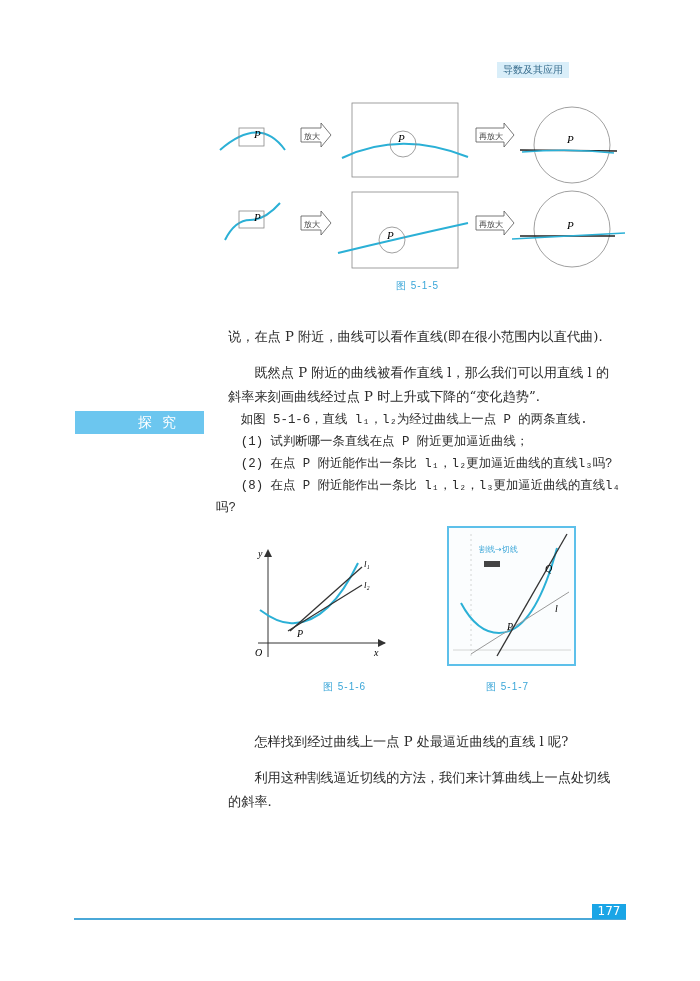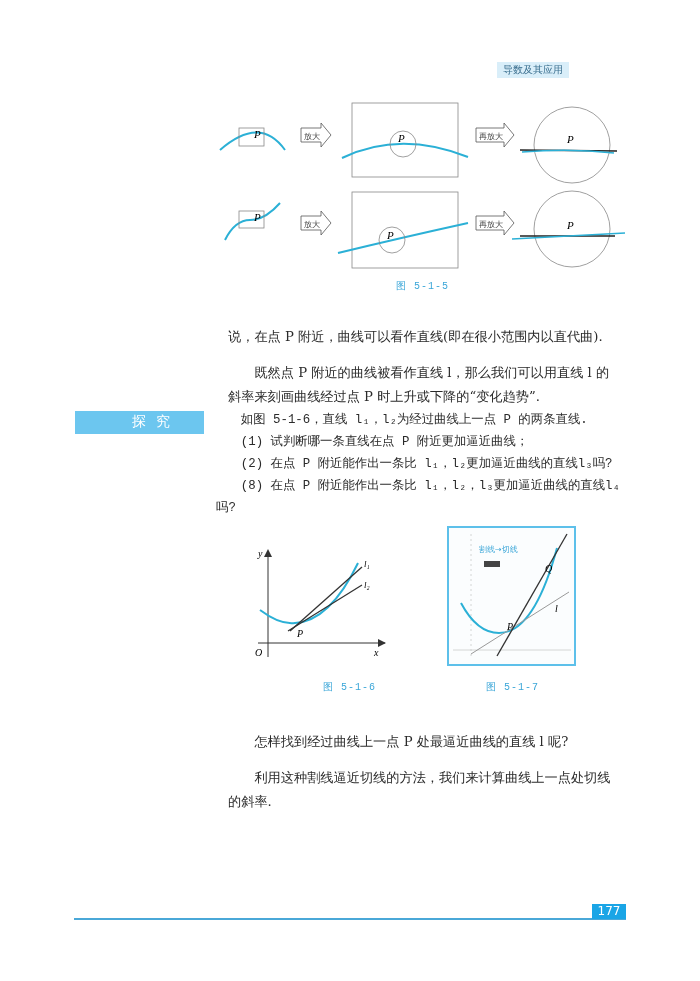--- a/index.html
+++ b/index.html
@@ -3,27 +3,27 @@
 <meta charset="utf-8">
 <style>
   html, body { margin: 0; padding: 0; }
   body { width: 700px; height: 981px; background: #ffffff; position: relative; overflow: hidden;
          font-family: "DejaVu Serif", "Liberation Serif", serif; color: #2a2a2a; }
   .abs { position: absolute; }
   .header { left: 497px; top: 62px; height: 16px; display: flex; align-items: stretch; font-family: "DejaVu Sans", sans-serif; font-size: 10px; }
   .header .book { background: #d9eef9; color: #3b6f8f; padding: 0 6px; line-height: 16px; }
   .header .chap { background: #6d28d9; color: #ffffff; padding: 0 10px; line-height: 16px; margin-left: 2px; margin-top: 40px; }
   .fig { left: 200px; top: 95px; }
-  .caption { font-family: Liberation Mono, monospace; font-size: 10px; color: #3aa6d8; letter-spacing: 1px; }
+  .caption { font-family: Liberation Sans, sans-serif; font-size: 10px; color: #3aa6d8; letter-spacing: 1px; }
   .para { left: 216px; width: 410px; font-size: 13.2px; line-height: 24px; }
   .para p { margin: 12px; }
   .indent { text-indent: 2em; }
   .hl { color: #1aa5e6; }
   .explore-tag { left: 75px; top: 411px; width: 129px; height: 23px; background: #6cc6ef; color: #ffffff;
-                 font-family: Liberation Mono, monospace; font-size: 14px; line-height: 23px; text-align: right; padding-right: 24px; box-sizing: border-box; letter-spacing: 10px; }
+                 font-family: Liberation Serif, serif; font-size: 14px; line-height: 23px; text-align: right; padding-right: 18px; box-sizing: border-box; letter-spacing: 10px; }
   .explore { left: 216px; top: 409px; width: 412px; font-size: 12.4px; line-height: 22px; font-family: Liberation Mono, monospace; }
   .explore p { margin: 0; }
   .footer-line { left: 74px; top: 918px; width: 552px; height: 1.5px; background: #4aa8d8; }
   .page-num { left: 592px; top: 904px; width: 34px; height: 15px; background: #1aa5e6; color: #fff;
               font-family: "DejaVu Sans", sans-serif; font-size: 12px; line-height: 15px; text-align: center; }
 </style>
 </head>
 <body>
 
 <div class="abs header">

